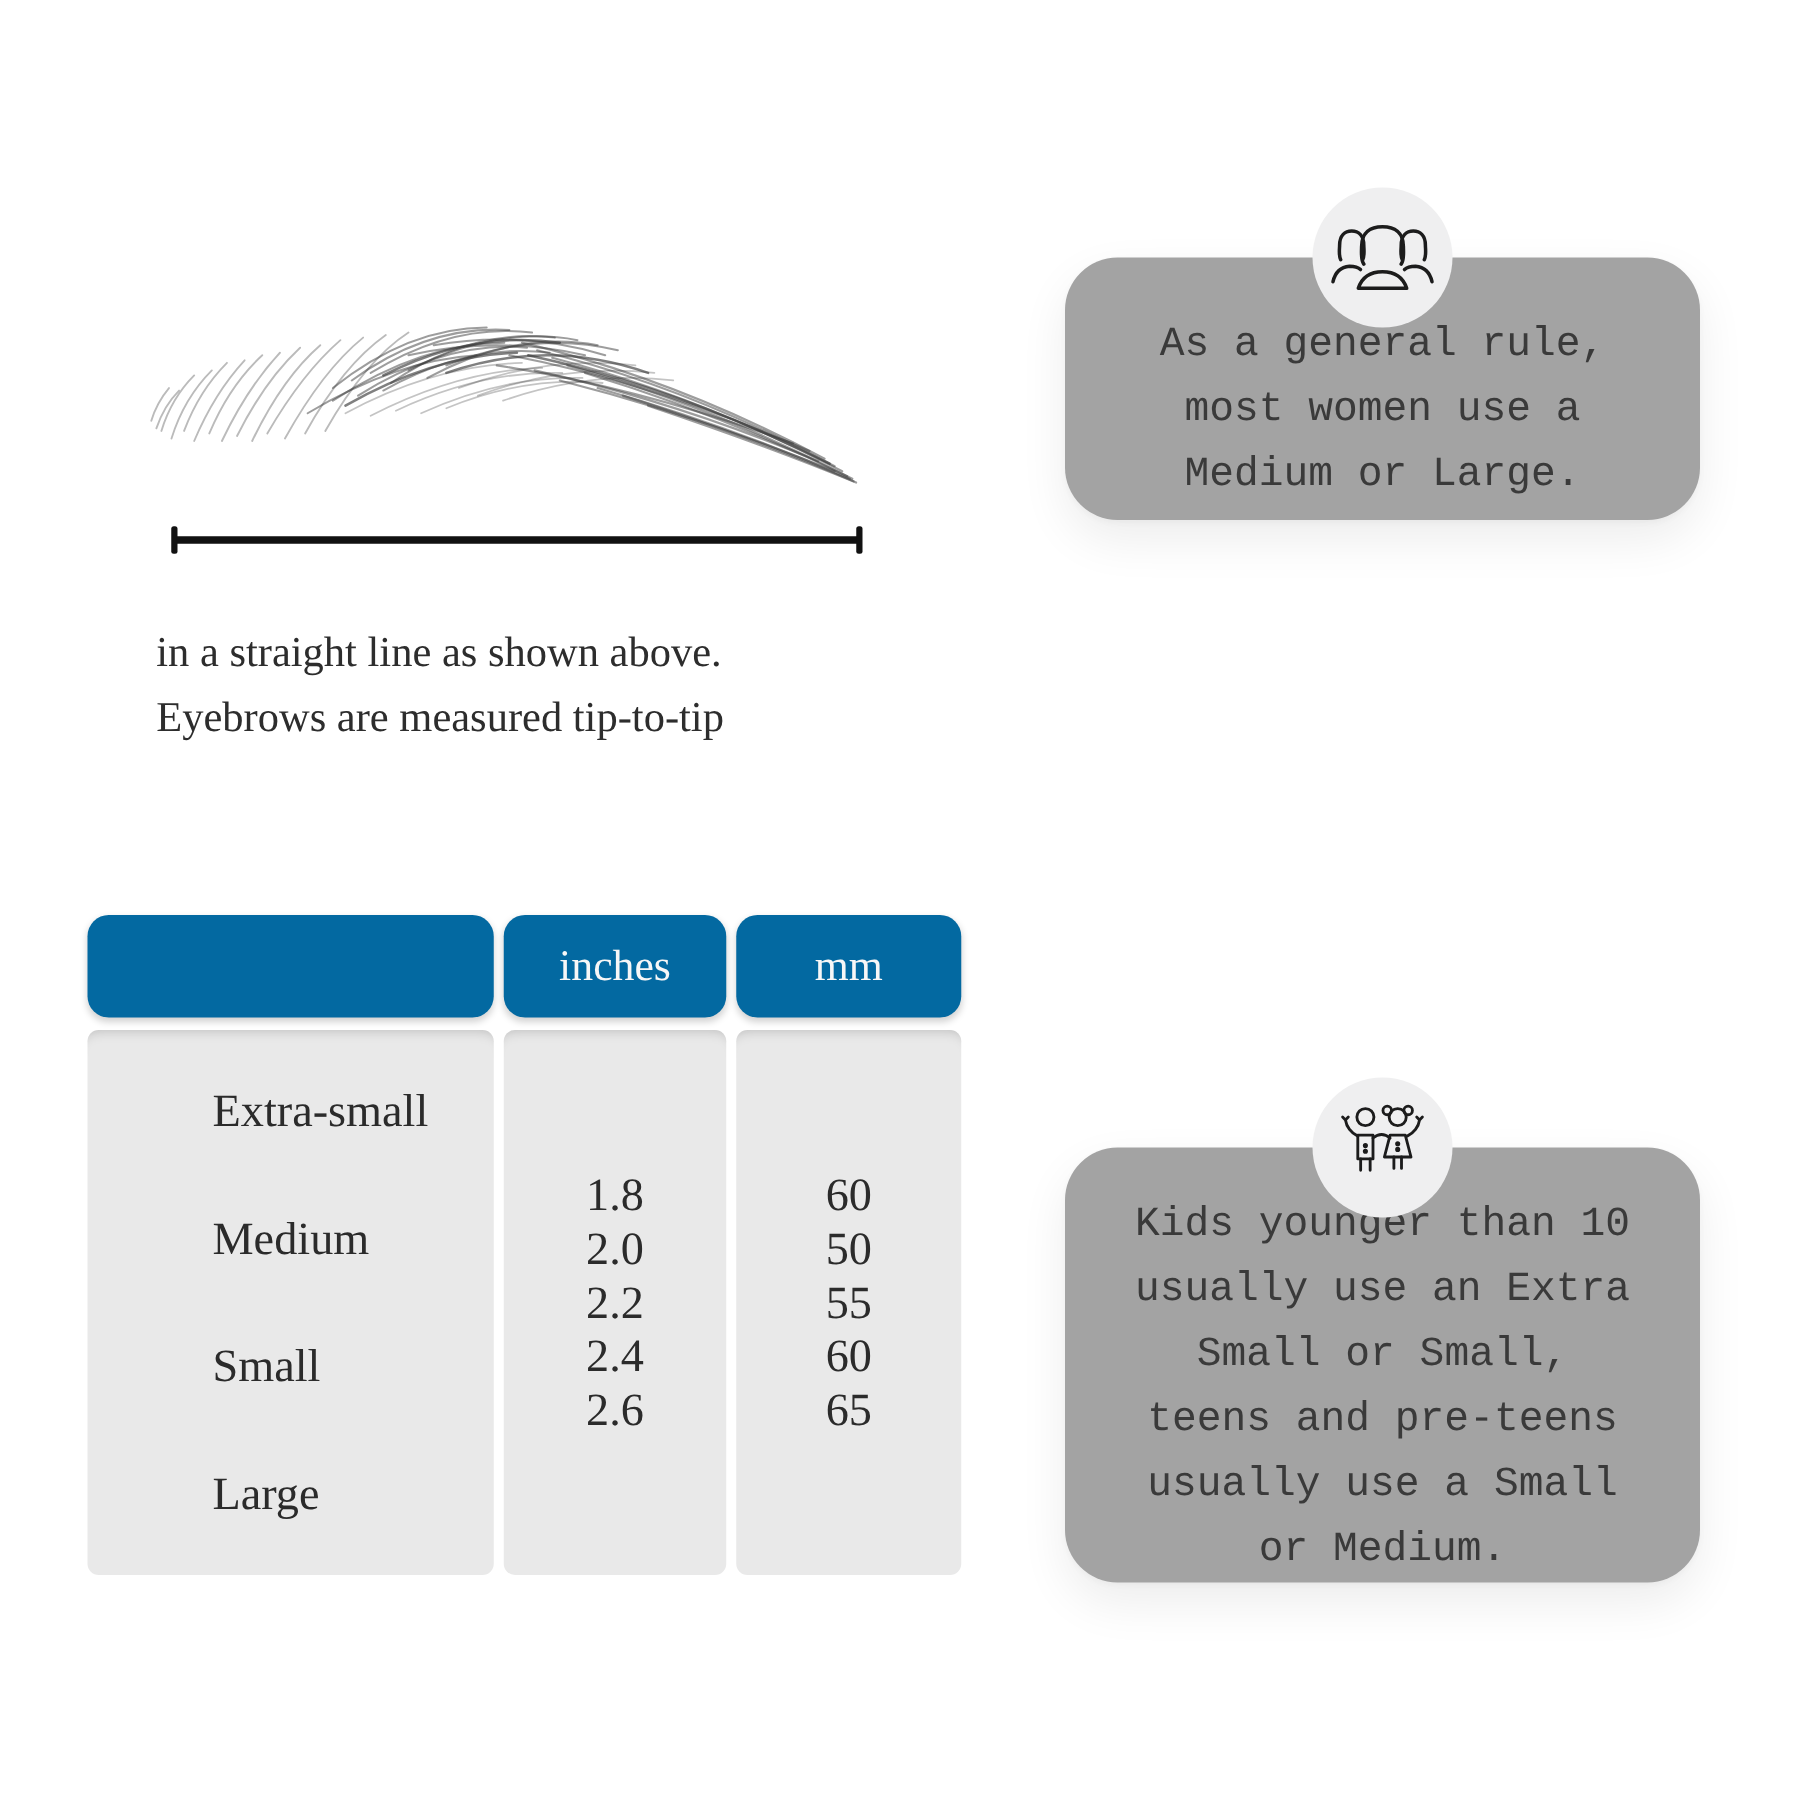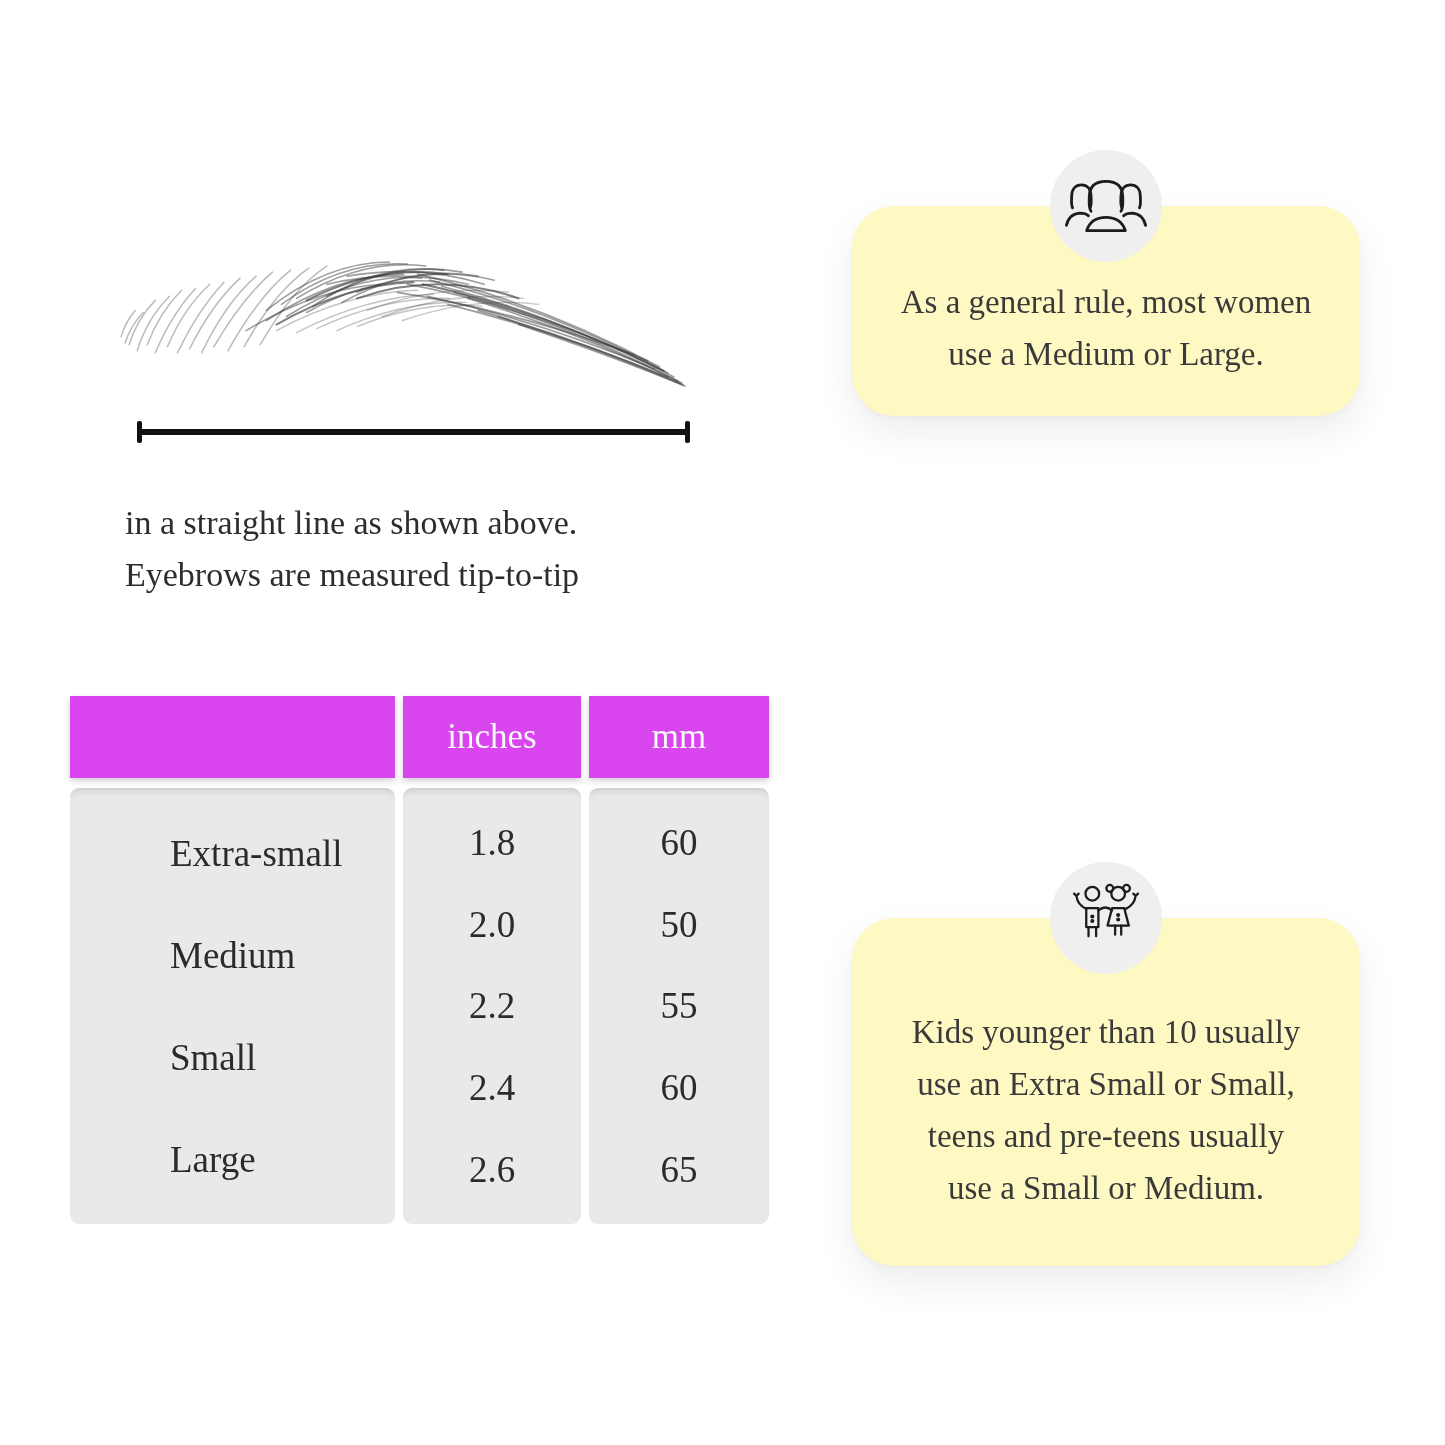--- a/index.html
+++ b/index.html
@@ -9,28 +9,28 @@
   }
   
   .brow-figure{position:absolute;left:115px;top:238px;width:585px;height:160px;}
   .measure{position:absolute;left:137px;top:421px;width:553px;height:22px;display:flex;align-items:center;}
   .measure .cap{width:5px;height:22px;background:#111;border-radius:2px;}
   .measure .rule{flex:1;height:6px;background:#111;margin:0 -1px;}
   .caption{position:absolute;left:125px;top:497px;width:620px;font-size:34px;line-height:52px;color:#2d2d2d;}
   .caption .cap-line{display:block;}
   
   .size-table{position:absolute;left:70px;top:696px;display:grid;grid-template-columns:325px 178px 180px;column-gap:8px;row-gap:10px;}
-  .th{height:82px;background:#d946ef;border-radius:0;color:#f7f7f7;display:flex;align-items:center;justify-content:center;font-size:35px;box-shadow:0 3px 6px rgba(0,0,0,0.18);}
+  .th{height:82px;background:#0369a1;border-radius:17px;color:#f7f7f7;display:flex;align-items:center;justify-content:center;font-size:35px;box-shadow:0 3px 6px rgba(0,0,0,0.18);margin-top:36px;}
   .tcol{height:436px;background:#e9e9e9;border-radius:9px;display:flex;flex-direction:column;justify-content:space-around;padding:14px 0;box-sizing:border-box;box-shadow:inset 0 10px 10px -10px rgba(0,0,0,0.22);}
   .tcol .cell{font-size:37px;color:#2b2b2b;}
   .tcol.labels .cell{padding-left:55px;margin-left:45px;}
-  .tcol.values{align-items:center;text-align:center;}
+  .tcol.values{align-items:center;text-align:center;justify-content:center;}
   
-  .card{position:absolute;left:852px;width:508px;background:#fef9c3;border-radius:42px;
-        box-shadow:0 2px 5px rgba(0,0,0,0.035),0 16px 38px rgba(0,0,0,0.075);}
+  .card{position:absolute;left:852px;width:508px;background:#a3a3a3;border-radius:42px;
+        box-shadow:0 2px 5px rgba(0,0,0,0.035),0 16px 38px rgba(0,0,0,0.075);font-family:Liberation Mono, monospace;}
   .card-1{top:206px;height:210px;}
   .card-2{top:558px;height:200px;}
   .card-3{top:918px;height:348px;}
   .card-circle{position:absolute;left:50%;top:-56px;transform:translateX(-50%);width:112px;height:112px;border-radius:50%;background:#efeff0;display:flex;align-items:center;justify-content:center;}
   .card-text{display:flex;align-items:center;justify-content:center;height:100%;box-sizing:border-box;
              text-align:center;font-size:33px;line-height:1.58;color:#3a3a3a;}
   .card-1 .card-text{padding:60px 30px 26px;}
   .card-2 .card-text{padding:60px 34px 24px;}
   .card-3 .card-text{padding:70px 54px 34px;}
   .icon-svg{stroke:#1c1c1c;fill:none;stroke-linecap:round;stroke-linejoin:round;}

